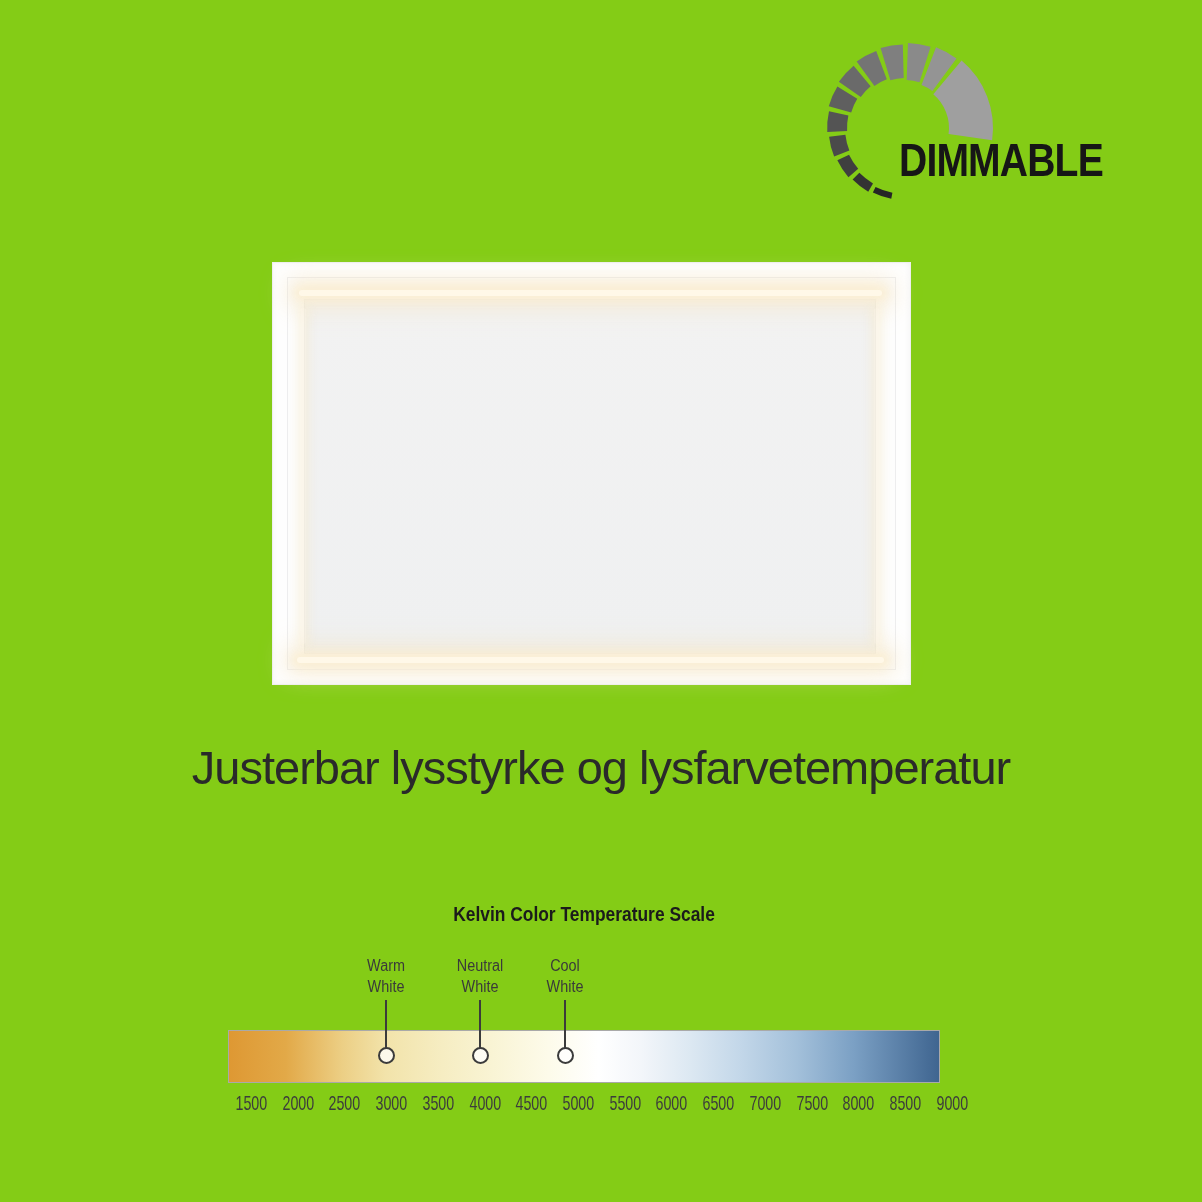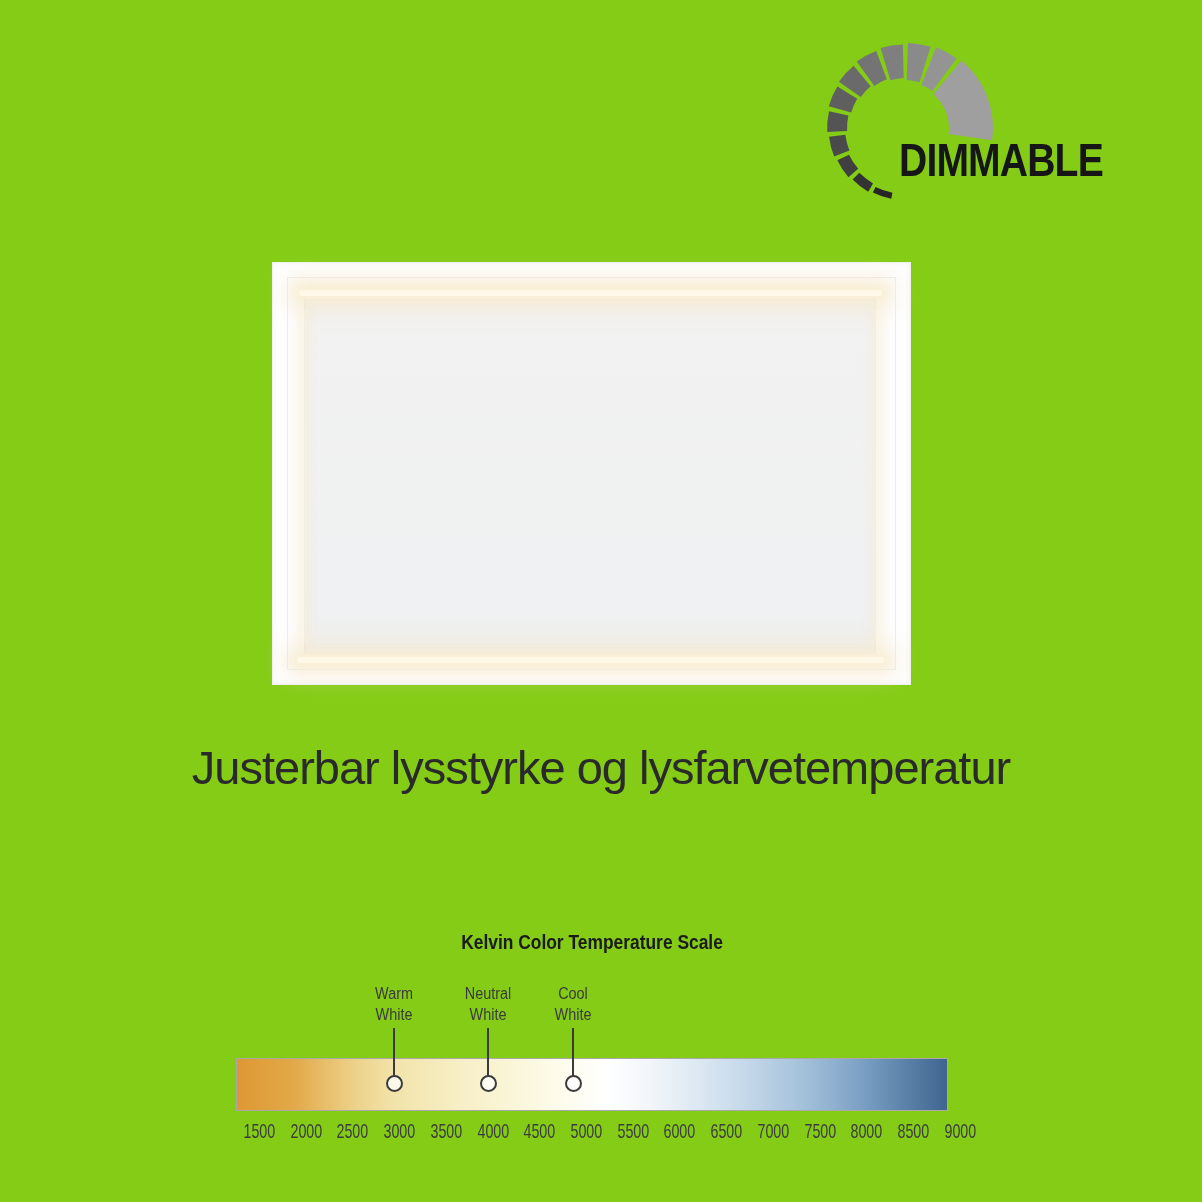--- a/index.html
+++ b/index.html
@@ -29,21 +29,21 @@
             background:rgba(250,240,220,0.55);
             box-shadow:0 0 9px 4px rgba(247,234,205,0.45);}
   .led-left{left:28px;}
   .led-right{right:31px;}
 
   
   .headline{position:absolute;left:0;top:738px;width:100%;margin:0;text-align:center;
             font-size:47px;font-weight:300;letter-spacing:-1px;color:#2a2a2a;line-height:60px;}
 
   
-  .kelvin{position:absolute;left:236px;top:903px;width:712px;height:230px;margin-top:28px;}
+  .kelvin{position:absolute;left:228px;top:903px;width:712px;height:230px;}
   .kelvin-title{position:absolute;top:0;left:0;width:100%;text-align:center;
                 font-size:20px;font-weight:bold;color:#1b1b1b;
                 transform:scaleX(0.87);transform-origin:center;}
   .bar{position:absolute;top:127px;left:0;width:712px;height:53px;box-sizing:border-box;
        border:1px solid #a9a9a9;}
   .marker{position:absolute;top:0;width:0;height:0;}
   .marker-label{position:absolute;top:52px;left:0;transform:translateX(-50%) scaleX(0.9);
                 text-align:center;font-size:16px;line-height:21px;color:#3a3a3a;white-space:nowrap;}
   .marker-line{position:absolute;top:97px;left:-1px;width:2px;height:49px;background:#3b3b3b;}
   .marker-circle{position:absolute;top:144px;left:-8px;width:13px;height:13px;border-radius:50%;

